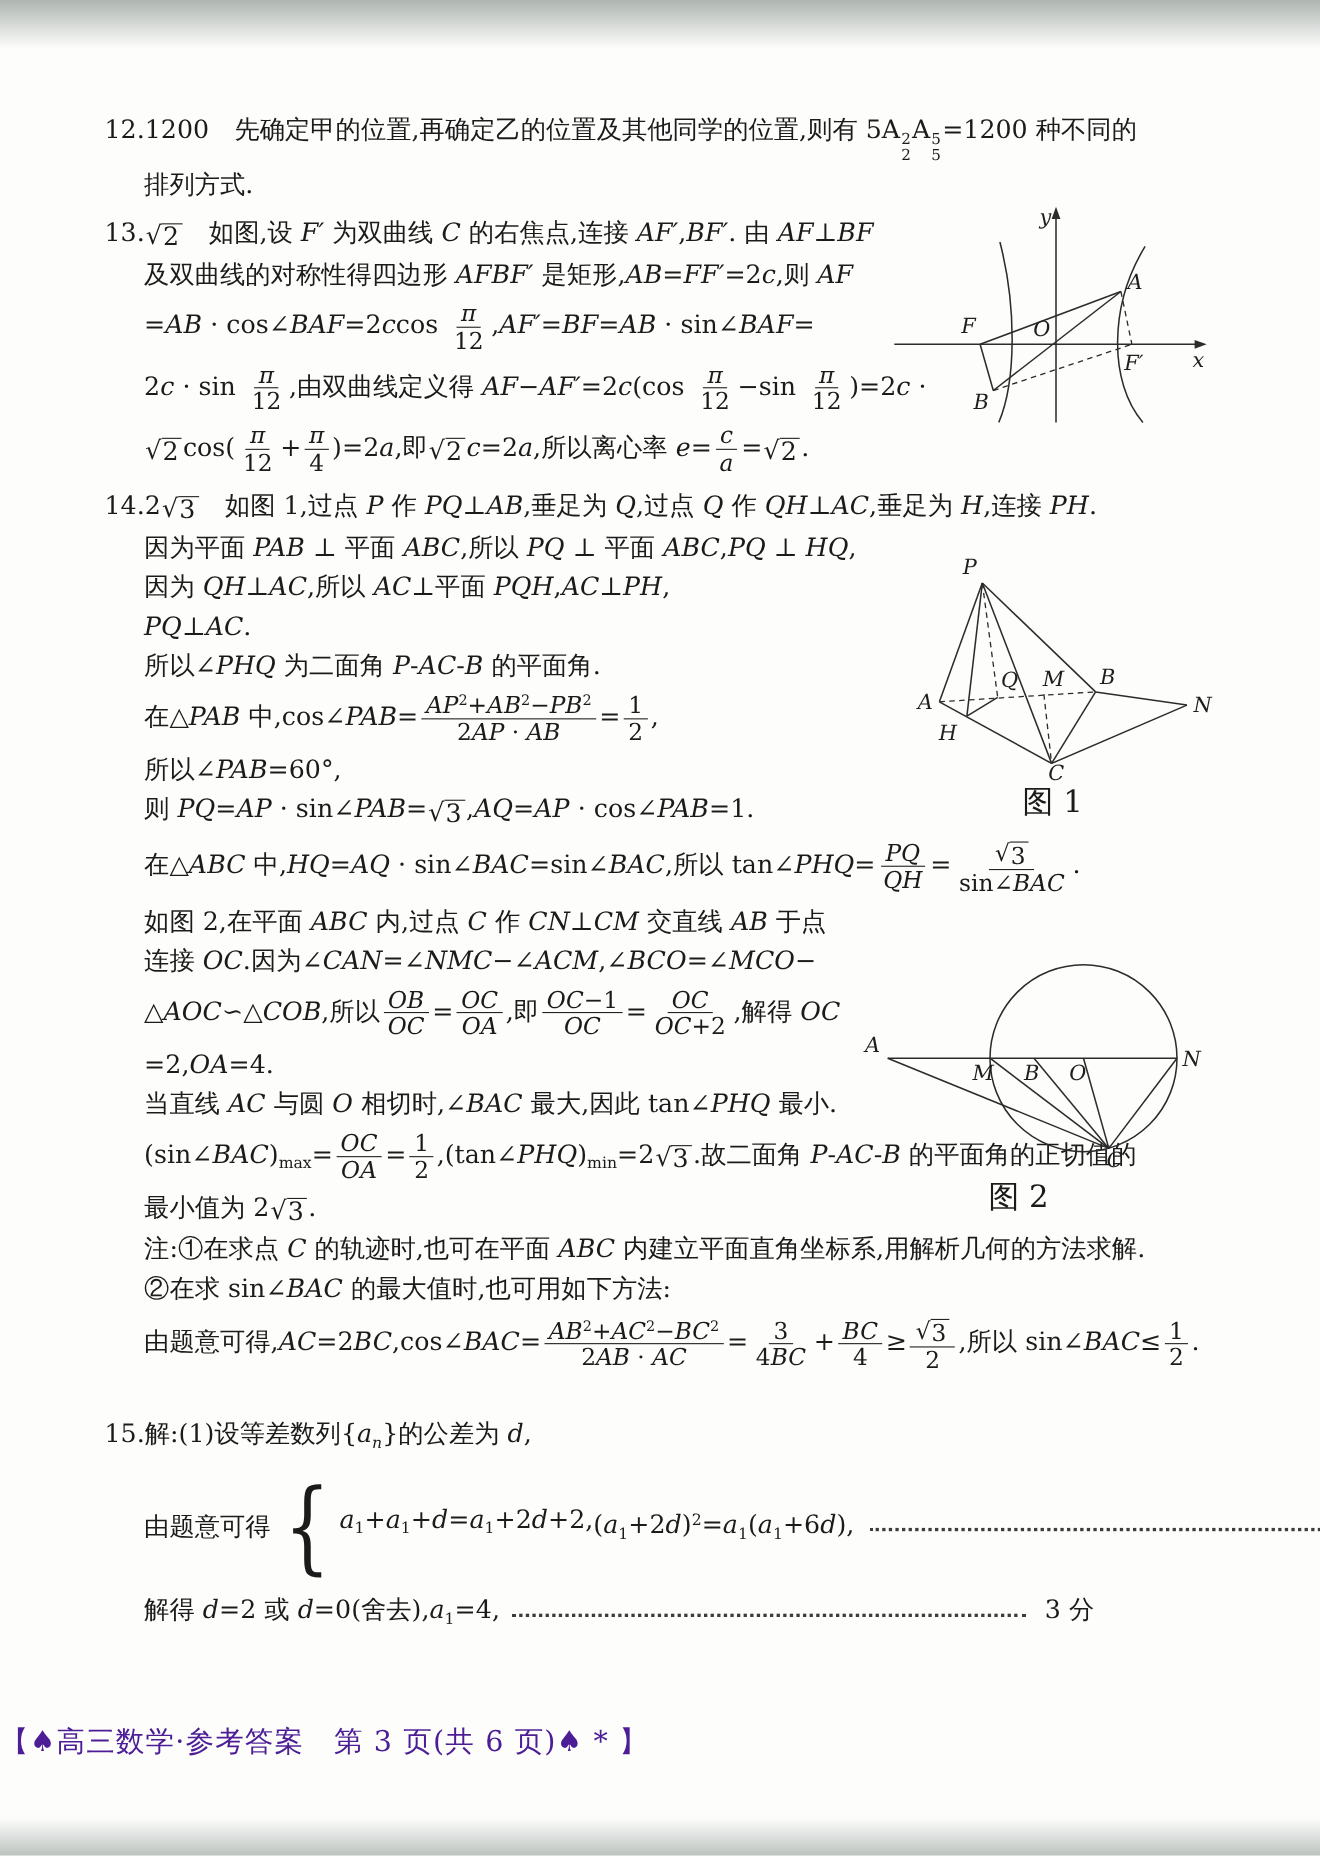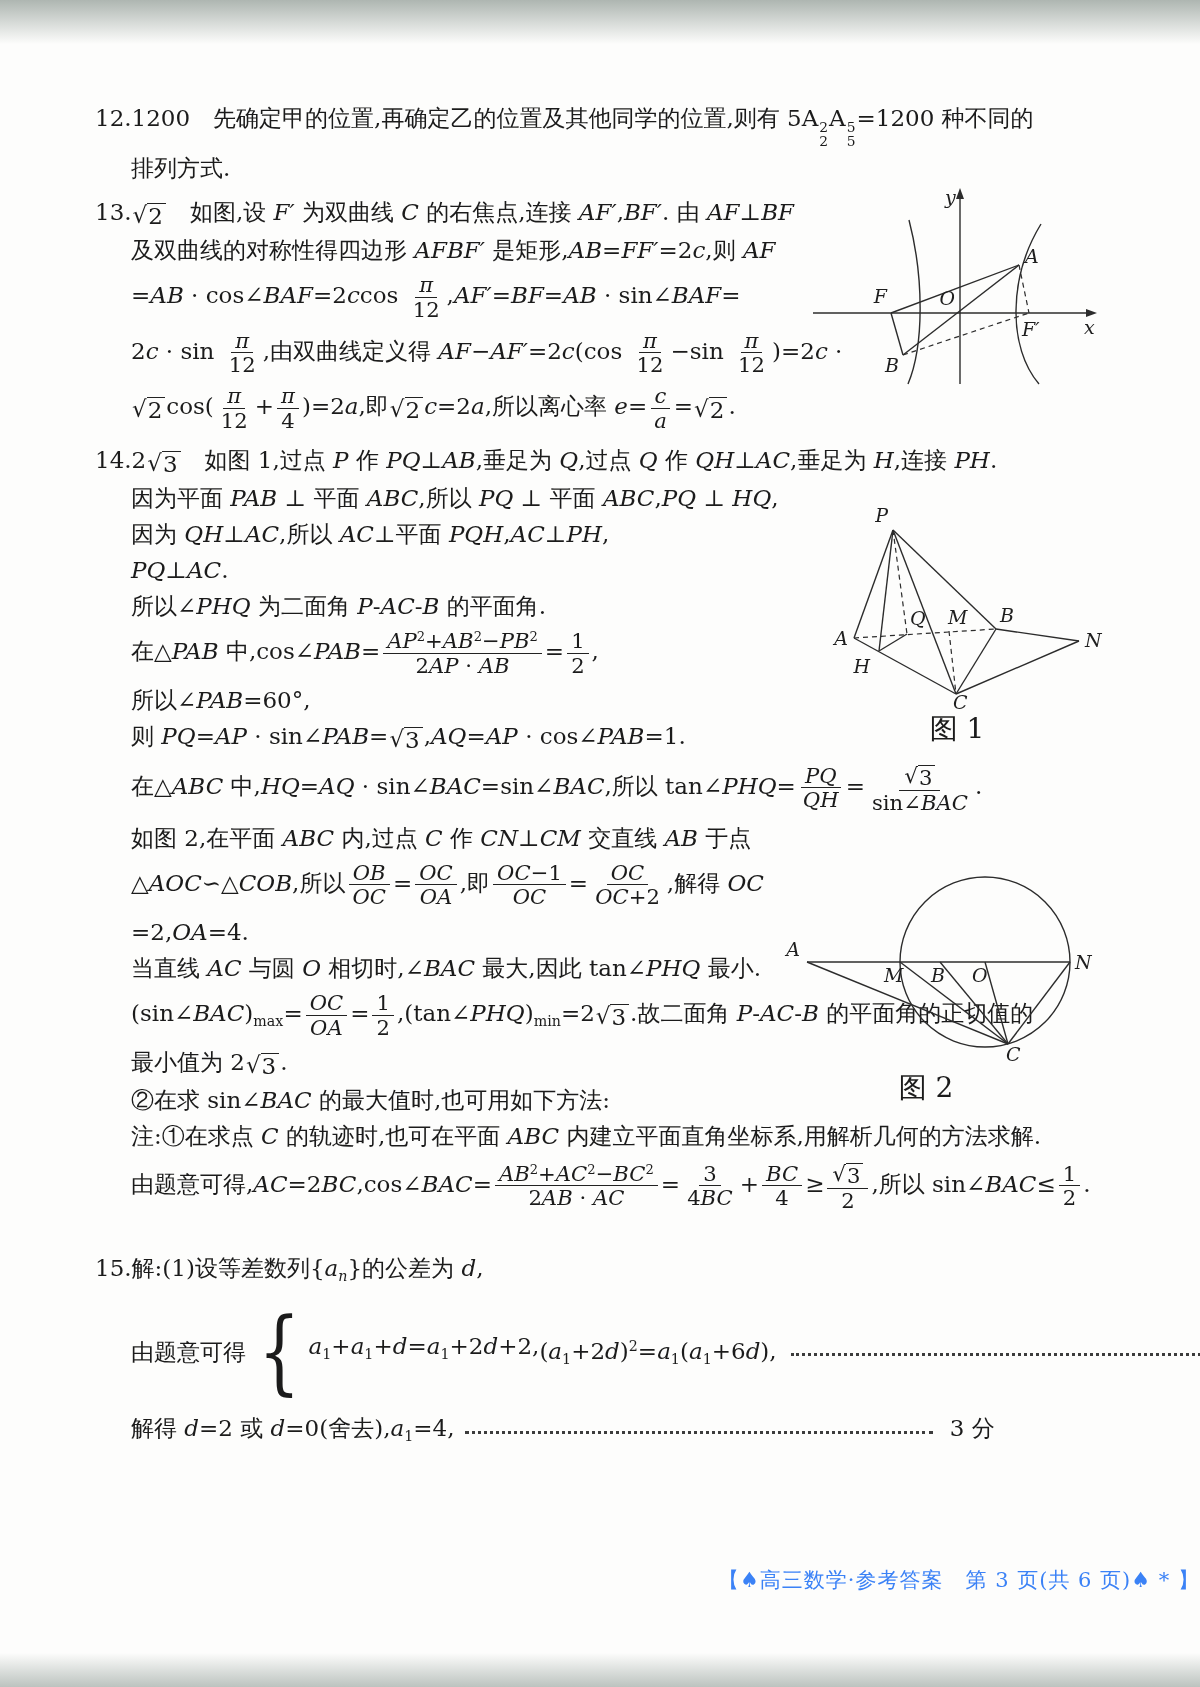--- a/index.html
+++ b/index.html
@@ -37,22 +37,22 @@
         margin:0 10px;flex:none;vertical-align:middle;}
   .s2 .leader{width:428px;}
   .s3 .leader{width:468px;}
   .fig{position:absolute;}
   .fig svg{display:block;}
   .fl{font-family:"DejaVu Serif","Liberation Serif",serif;font-style:italic;
         font-size:19px;fill:#1e1e1e;}
   .fig-caption{position:absolute;font-size:28px;text-align:center;color:#1b1b1b;}
   .fig-f1 .fig-caption{left:120px;top:212px;width:130px;}
   .fig-f2 .fig-caption{left:118px;top:274px;width:140px;}
-  .footer{position:absolute;left:0;right:0;top:1566px;text-align:right;
-        font-size:21px;letter-spacing:1px;color:#3b82f6;}
+  .footer{position:absolute;left:0;right:0;top:1566px;text-align:left;
+        font-size:26px;letter-spacing:1px;color:#4c1d95;}
   .ln{stroke:#2c2c2c;stroke-width:1.4;fill:none;}
   .lnd{stroke:#2c2c2c;stroke-width:1.2;fill:none;stroke-dasharray:5 4;}
   .ar{fill:#2c2c2c;}
 </style>
 </head>
 <body>
 
 <div class="page">
   <div class="scan-top"></div>
 
@@ -127,20 +127,21 @@
           <span class="fn"><span class="mi">PQ</span></span>
           <span class="fd"><span class="mi">QH</span></span>
         </span>=<span class="frac">
           <span class="fn"><span class="sqrt">
               <span class="rad">√</span>
               <span class="vinc">3</span>
             </span></span>
           <span class="fd">sin∠<span class="mi">BAC</span></span>
         </span>.</div>
       <div class="line cont">如图 2,在平面 <span class="mi">ABC</span> 内,过点 <span class="mi">C</span> 作 <span class="mi">CN</span>⊥<span class="mi">CM</span> 交直线 <span class="mi">AB</span> 于点</div>
+      <div class="line cont">连接 <span class="mi">OC</span>.因为∠<span class="mi">CAN</span>=∠<span class="mi">NMC</span>−∠<span class="mi">ACM</span>,∠<span class="mi">BCO</span>=∠<span class="mi">MCO</span>−</div>
       <div class="line cont tall">△<span class="mi">AOC</span>∽△<span class="mi">COB</span>,所以<span class="frac">
           <span class="fn"><span class="mi">OB</span></span>
           <span class="fd"><span class="mi">OC</span></span>
         </span>=<span class="frac">
           <span class="fn"><span class="mi">OC</span></span>
           <span class="fd"><span class="mi">OA</span></span>
         </span>,即<span class="frac">
           <span class="fn"><span class="mi">OC</span>−1</span>
           <span class="fd"><span class="mi">OC</span></span>
         </span>=<span class="frac">
@@ -156,22 +157,22 @@
           <span class="fn">1</span>
           <span class="fd">2</span>
         </span>,(tan∠<span class="mi">PHQ</span>)<span class="sub">min</span>=2<span class="sqrt">
           <span class="rad">√</span>
           <span class="vinc">3</span>
         </span>.故二面角 <span class="mi">P</span>-<span class="mi">AC</span>-<span class="mi">B</span> 的平面角的正切值的</div>
       <div class="line cont">最小值为 2<span class="sqrt">
           <span class="rad">√</span>
           <span class="vinc">3</span>
         </span>.</div>
+      <div class="line cont">注:①在求点 <span class="mi">C</span> 的轨迹时,也可在平面 <span class="mi">ABC</span> 内建立平面直角坐标系,用解析几何的方法求解.</div>
       <div class="line cont">②在求 sin∠<span class="mi">BAC</span> 的最大值时,也可用如下方法:</div>
-      <div class="line cont">注:①在求点 <span class="mi">C</span> 的轨迹时,也可在平面 <span class="mi">ABC</span> 内建立平面直角坐标系,用解析几何的方法求解.</div>
       <div class="line cont tall">由题意可得,<span class="mi">AC</span>=2<span class="mi">BC</span>,cos∠<span class="mi">BAC</span>=<span class="frac">
           <span class="fn"><span class="mi">AB</span><span class="sup">2</span>+<span class="mi">AC</span><span class="sup">2</span>−<span class="mi">BC</span><span class="sup">2</span></span>
           <span class="fd">2<span class="mi">AB</span> · <span class="mi">AC</span></span>
         </span>=<span class="frac">
           <span class="fn">3</span>
           <span class="fd">4<span class="mi">BC</span></span>
         </span>+<span class="frac">
           <span class="fn"><span class="mi">BC</span></span>
           <span class="fd">4</span>
         </span>≥<span class="frac">

